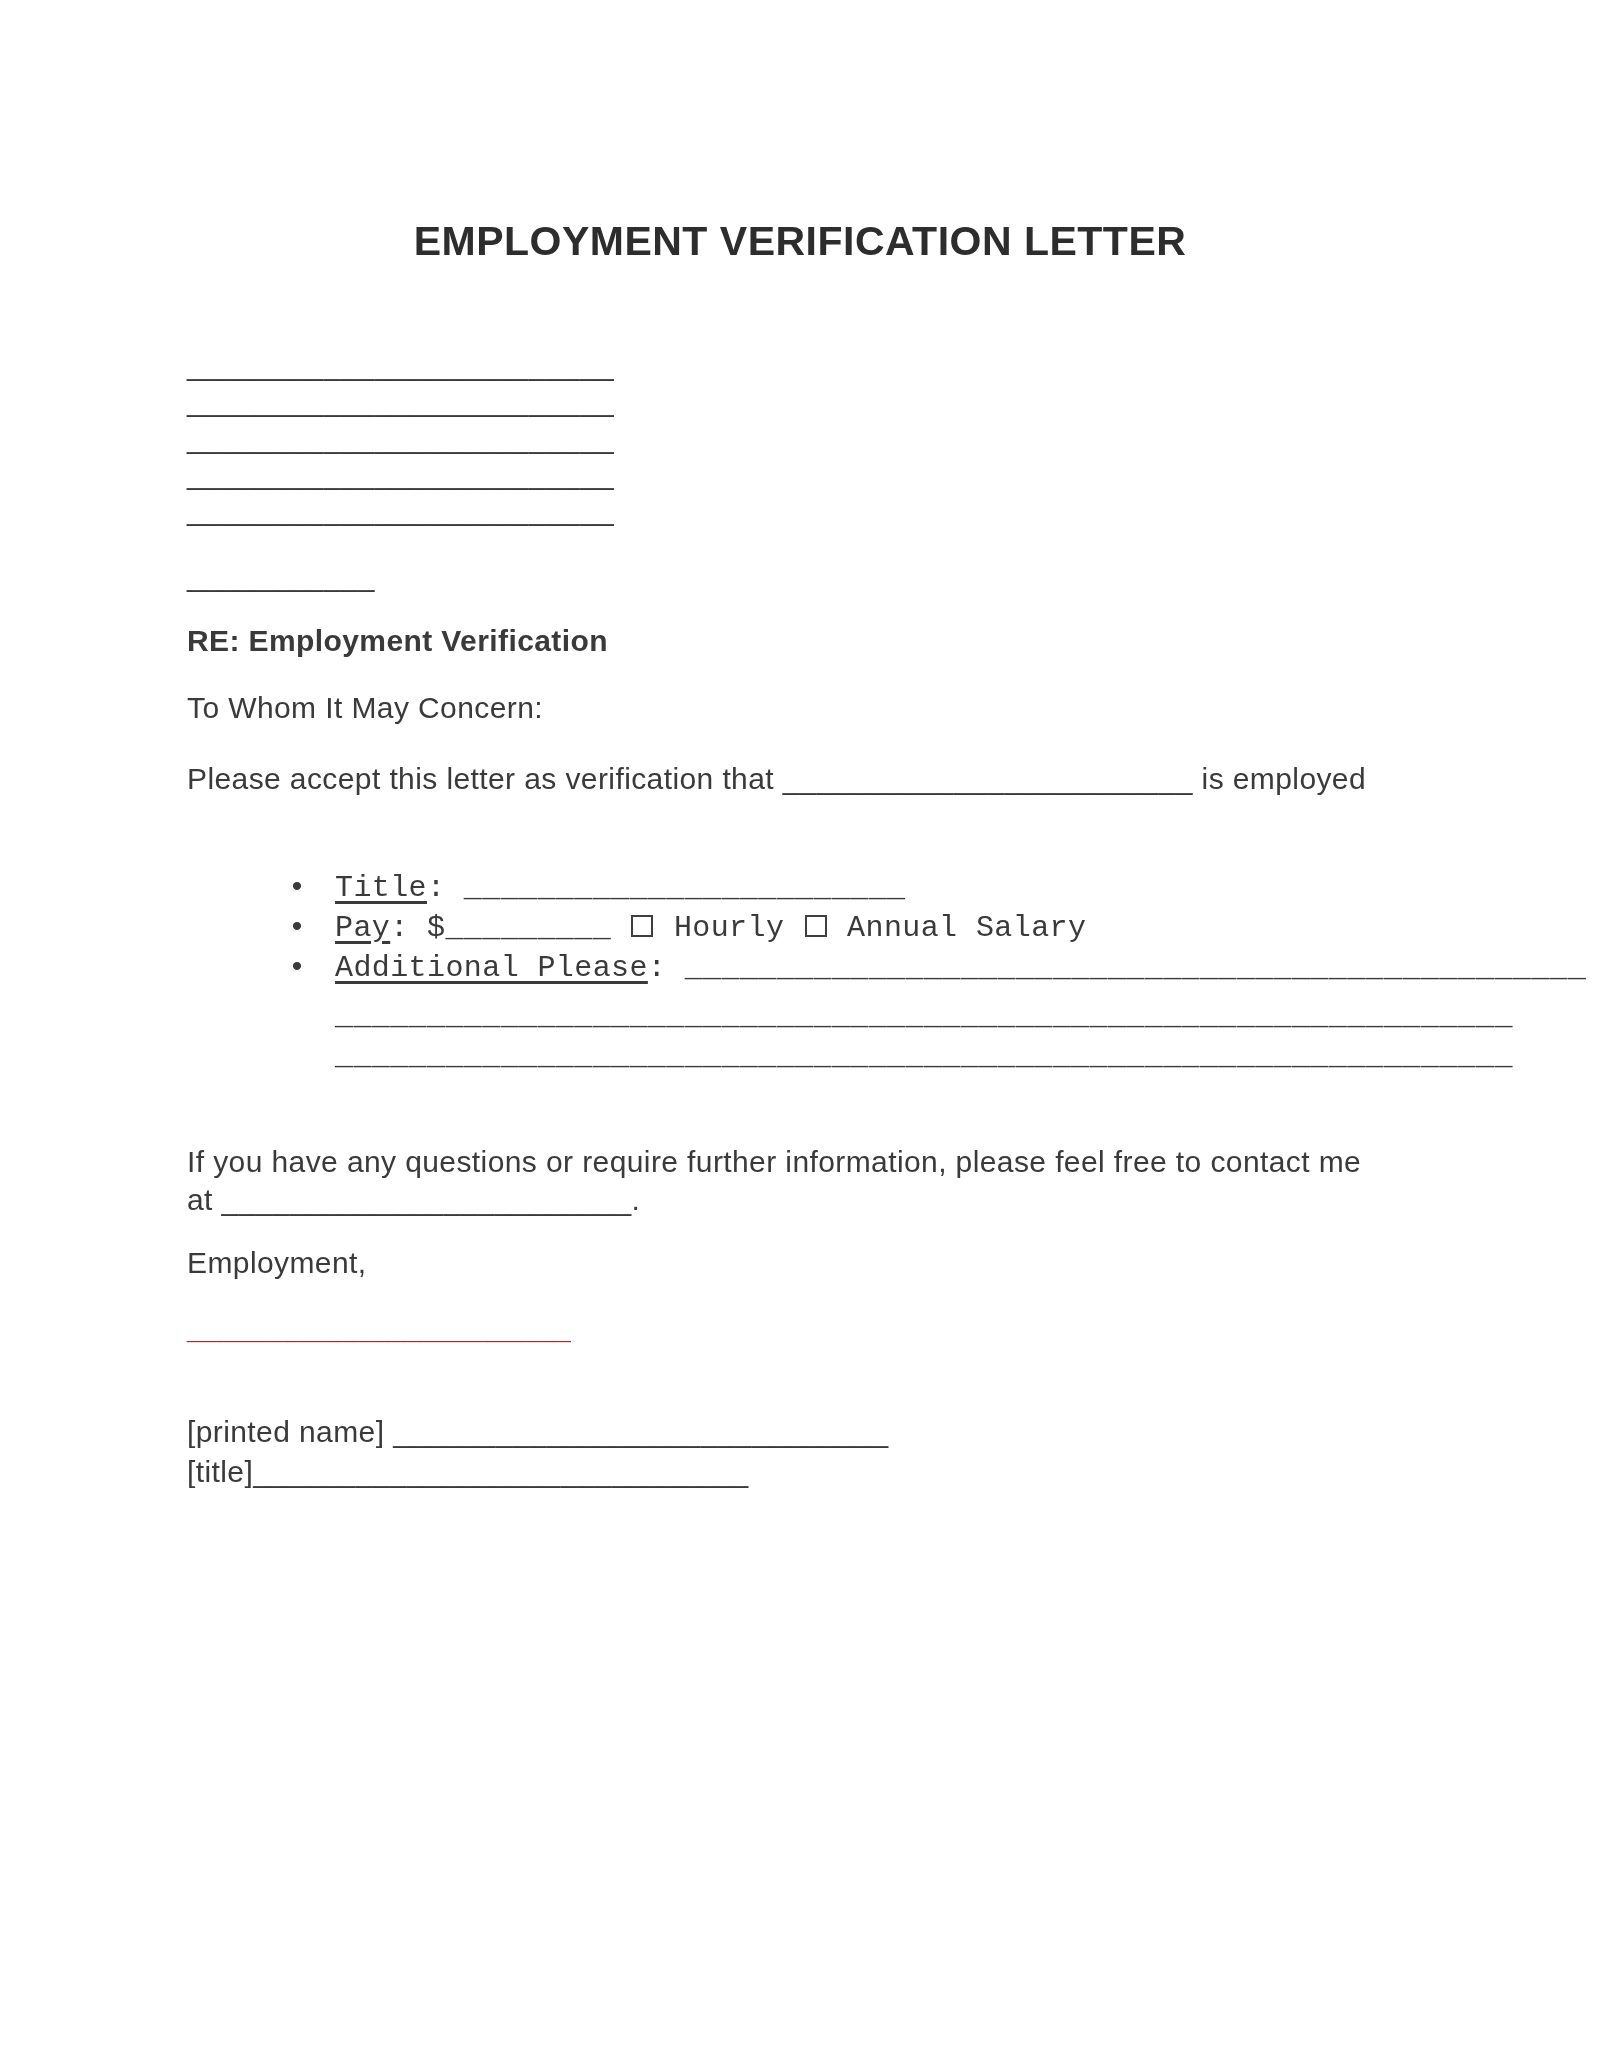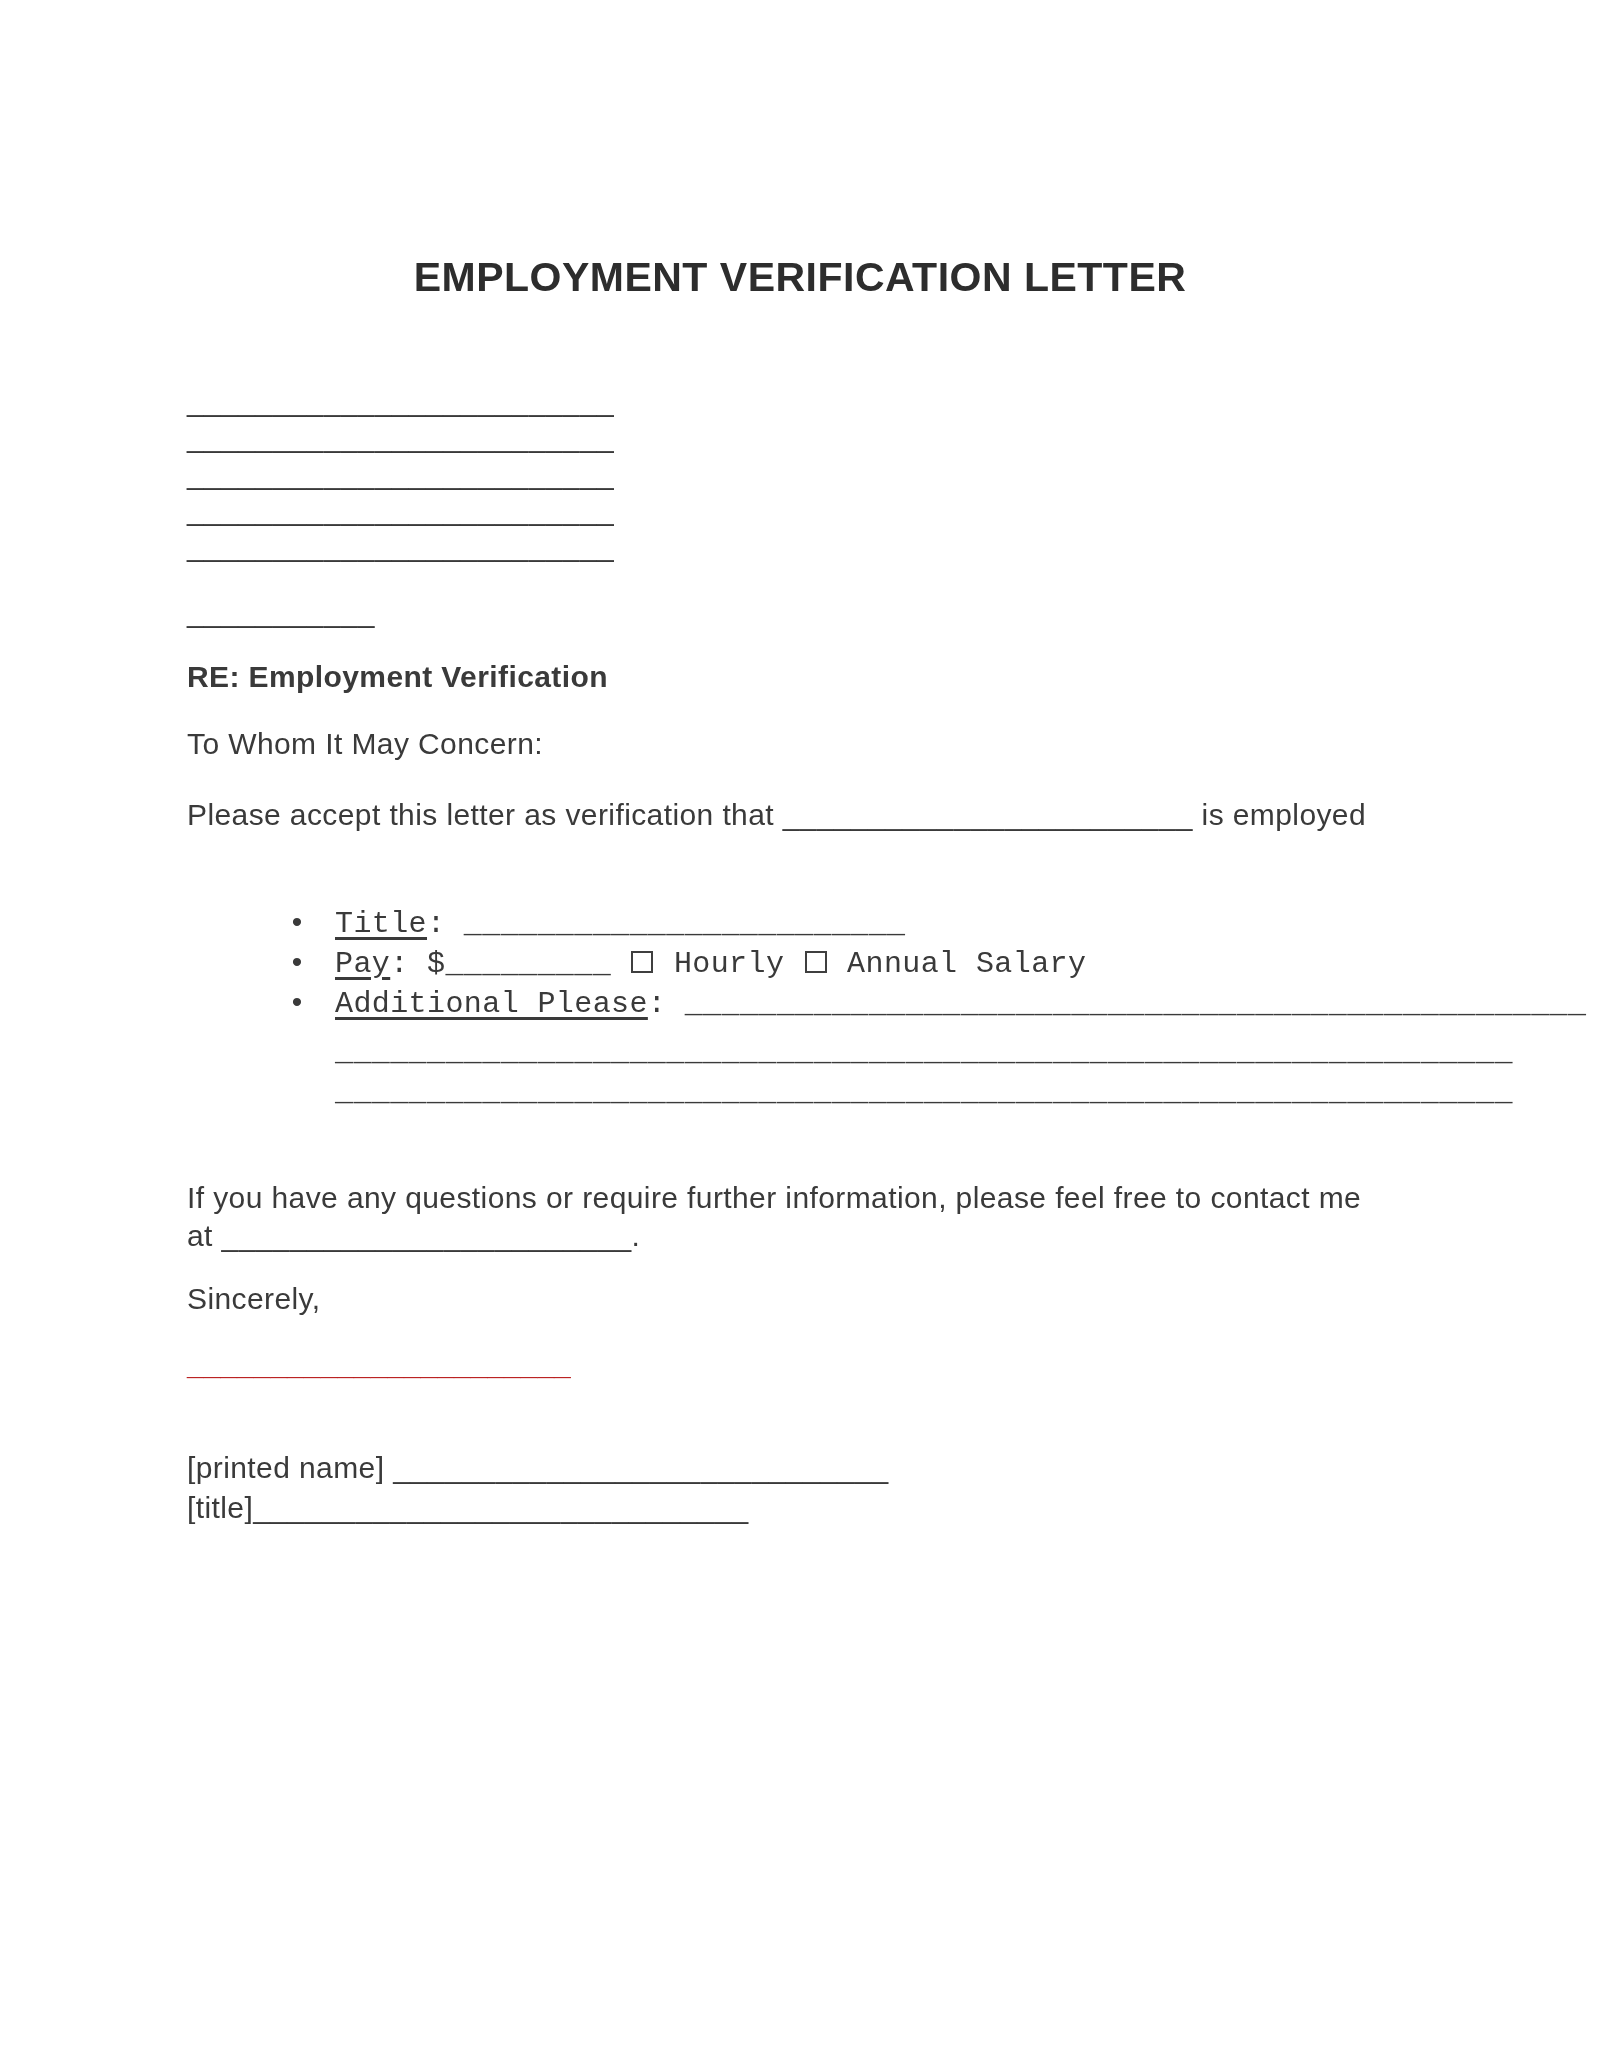--- a/index.html
+++ b/index.html
@@ -6,21 +6,20 @@
   .page {
     position: relative;
     width: 1600px;
     height: 1687px;
     background: #ffffff;
     font-family: "Liberation Sans", "DejaVu Sans", sans-serif;
     font-size: 30px;
     letter-spacing: 0.4px;
     color: #3a3a3a;
     overflow: hidden;
-    margin-top: 36px;
   }
   .abs { position: absolute; left: 187px; white-space: nowrap; }
 
   .doc-title {
     left: 0;
     width: 1600px;
     top: 218px;
     text-align: center;
     font-size: 41px;
     font-weight: bold;
@@ -131,21 +130,21 @@
     <div class="cont-line first">________________________________________________________________</div>
     <div class="cont-line">________________________________________________________________</div>
   </div>
 
   <div class="abs para2">
     <span>If you have any questions or require further information, please feel free to contact me</span><br>
     <span>at</span>
     <span>________________________</span><span>.</span>
   </div>
 
-  <div class="abs sincerely">Sincerely,</div>
+  <div class="abs sincerely">Employment,</div>
 
   <div class="abs sig-line">_______________________</div>
 
   <div class="abs sig-block">
     <div>
       <span>[printed name]</span>
       <span>_____________________________</span>
     </div>
     <div>
       <span>[title]</span><span>_____________________________</span>

